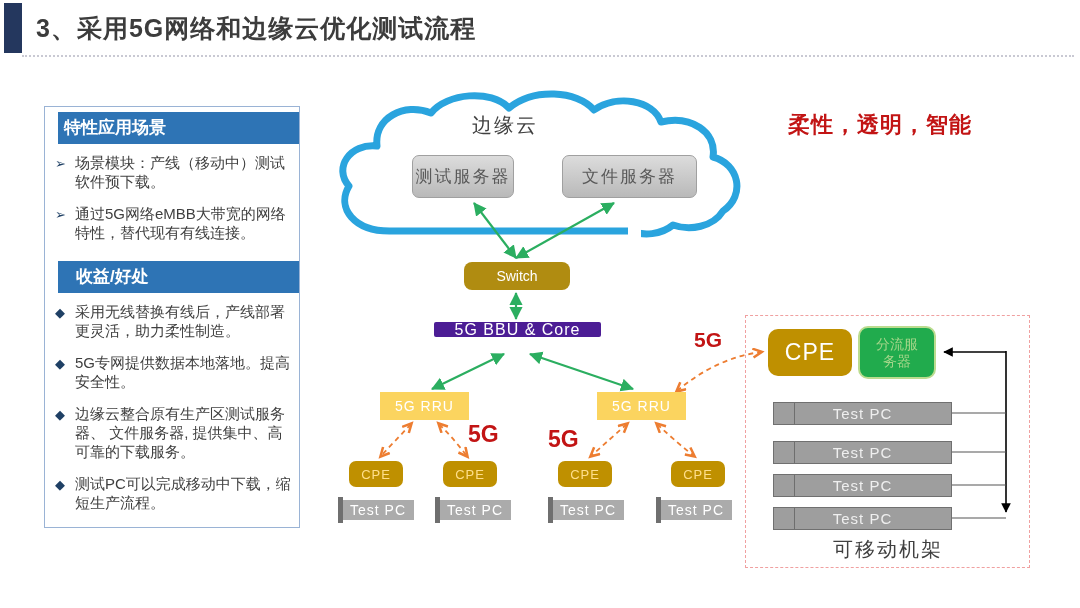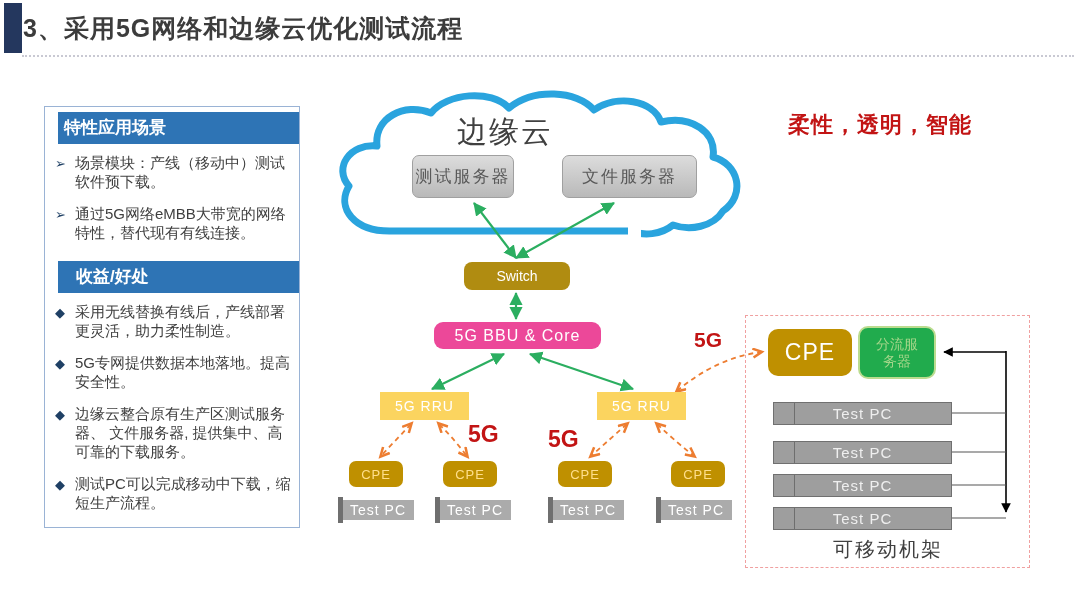--- a/index.html
+++ b/index.html
@@ -3,39 +3,39 @@
 <meta charset="utf-8">
 <style>
   * { margin:0; padding:0; box-sizing:border-box; }
   html,body { background:#ffffff; }
   .slide {
     position:relative; width:1080px; height:608px; background:#ffffff;
     font-family:"Liberation Sans","DejaVu Sans",sans-serif; overflow:hidden;
   }
   
   .accent-bar { position:absolute; left:4px; top:3px; width:18px; height:50px; background:#24375E; }
-  .slide-title { position:absolute; left:23px; top:12px; font-size:25px; font-weight:bold; color:#3C3C3C; letter-spacing:1px; }
+  .slide-title { position:absolute; left:36px; top:12px; font-size:25px; font-weight:bold; color:#3C3C3C; letter-spacing:1px; }
   .title-sep { position:absolute; left:22px; top:55px; width:1052px; border-top:2px dotted #C9C9D3; }
   .tagline { position:absolute; left:788px; top:110px; font-size:22px; font-weight:bold; color:#C21414; letter-spacing:1px; }
   
   .sidebar { position:absolute; left:44px; top:106px; width:256px; height:422px; border:1px solid #9AB3D5; background:#ffffff; z-index:3; }
   .sb-header { margin-left:13px; background:#2E74B5; color:#ffffff; font-size:17px; font-weight:bold; padding:4px 9px 5px; }
   .sb-header.h1 { margin-top:5px;padding-left:6px; }
   .sb-header.h2 { margin-top:19px;padding-left:18px; }
   .sb-list { list-style:none; padding:9px 8px 0 10px; }
   .sb-list li { display:flex; font-size:15px; line-height:19px; color:#3F3F3F; margin-bottom:13px; }
   .sb-list li .mk { flex:0 0 20px; color:#1F4065; font-size:13px; padding-top:1px; }
   svg.wires { position:absolute; left:0; top:0; z-index:2; }
   .node { position:absolute; display:flex; align-items:center; justify-content:center; text-align:center; z-index:3; }
-  .cloud-label { left:455px; top:112px; width:100px; font-size:30px; color:#404040; letter-spacing:2px; }
+  .cloud-label { left:455px; top:112px; width:100px; font-size:20px; color:#404040; letter-spacing:2px; }
   .server { background:linear-gradient(#DCDCDC,#B9B9B9); border:1px solid #A0A0A0; border-radius:7px; color:#595959; font-size:17px; letter-spacing:2px; }
   .server.test { left:412px; top:155px; width:102px; height:43px; }
   .server.file { left:562px; top:155px; width:135px; height:43px;text-align:center; }
   .switch { left:464px; top:262px; width:106px; height:28px; background:#B08C11; border-radius:8px; color:#fff; font-size:14px; }
-  .bbu { left:434px; top:322px; width:167px; height:27px; background:#ec4899; border-radius:9px; color:#fff; font-size:16px; letter-spacing:1px; }
+  .bbu { left:434px; top:322px; width:167px; height:15px; background:#4c1d95; border-radius:2px; color:#fff; font-size:16px; letter-spacing:1px; }
   .rru { width:89px; height:28px; background:#FBD45F; border-radius:0; color:#fff; font-size:14px; letter-spacing:1px; top:392px; }
   .rru.l { left:380px; } .rru.r { left:597px; }
   .cpe-s { width:54px; height:26px; background:#BF9000; border-radius:7px; color:#FFDF8C; font-size:13px; letter-spacing:1px; top:461px; }
   .cpe-s.c1{left:349px;} .cpe-s.c2{left:443px;} .cpe-s.c3{left:558px;} .cpe-s.c4{left:671px;}
   .tpc-s { width:72px; height:20px; background:#ABABAB; color:#fff; font-size:14px; letter-spacing:1px; top:500px; }
   .tpc-s::before { content:""; position:absolute; left:-4px; top:-3px; width:5px; height:26px; background:#6F6F6F; }
   .tpc-s.p1{left:342px;} .tpc-s.p2{left:439px;} .tpc-s.p3{left:552px;} .tpc-s.p4{left:660px;}
   .fiveg { color:#C21414; font-weight:bold; font-size:23px; z-index:3; }
   .fiveg.a { left:468px; top:421px; }
   .fiveg.b { left:548px; top:426px; }

